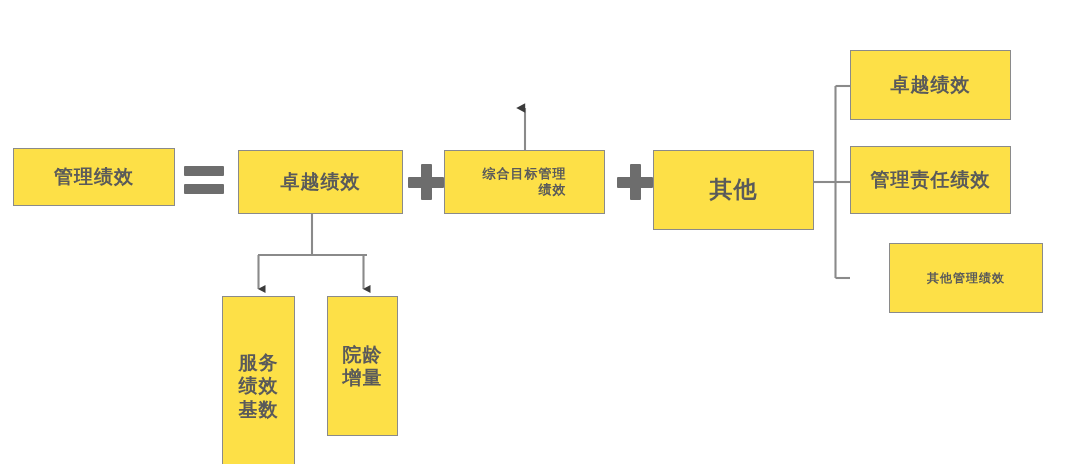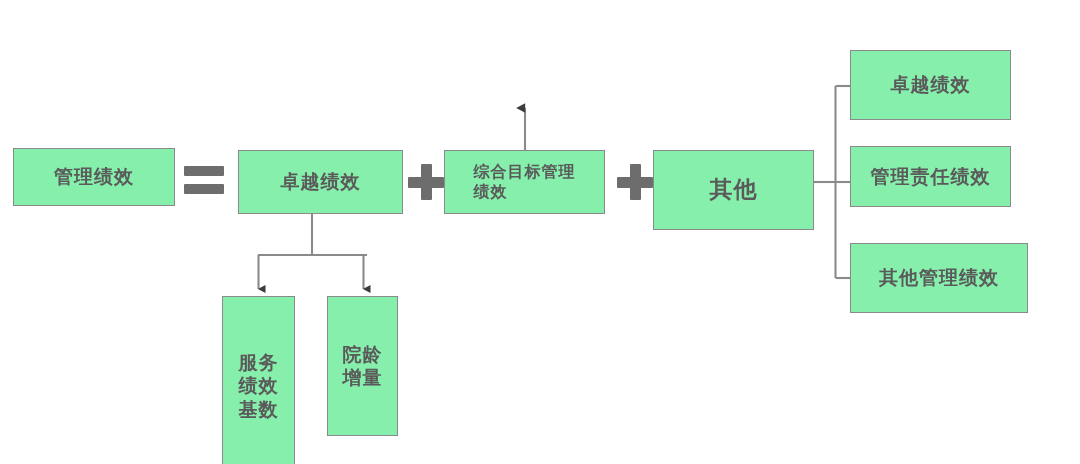--- a/index.html
+++ b/index.html
@@ -13,38 +13,38 @@
     width: 1080px;
     height: 464px;
     background: #ffffff;
     font-family: "Liberation Serif", "DejaVu Serif", serif;
     overflow: hidden;
   }
   .node {
     position: absolute;
     box-sizing: border-box;
     border: 1.6px solid #8a8a8a;
-    background: #86efac;
+    background: #fde047;
     color: #5a5a5a;
     display: flex;
     align-items: center;
     justify-content: center;
-    text-align: left;
+    text-align: right;
     font-weight: 700;
     letter-spacing: 1px;
     line-height: 1.22;
     white-space: pre-line;
   }
   .node.n-mgmt      { left: 13px;  top: 148px; width: 162px; height: 58px;  font-size: 19px; }
   .node.n-service   { left: 238px; top: 150px; width: 165px; height: 64px;  font-size: 19px; }
-  .node.n-target    { left: 444px; top: 150px; width: 161px; height: 64px;  font-size: 16px; }
+  .node.n-target    { left: 444px; top: 150px; width: 161px; height: 64px;  font-size: 13px; }
   .node.n-other     { left: 653px; top: 150px; width: 161px; height: 80px;  font-size: 23px; }
   .node.n-excel     { left: 850px; top: 50px;  width: 161px; height: 70px;  font-size: 19px; }
-  .node.n-resp      { left: 850px; top: 146px; width: 161px; height: 61px;  font-size: 19px; }
-  .node.n-otherm    { left: 850px; top: 243px; width: 178px; height: 70px;  font-size: 19px; }
+  .node.n-resp      { left: 850px; top: 146px; width: 161px; height: 68px;  font-size: 19px; }
+  .node.n-otherm    { left: 889px; top: 243px; width: 154px; height: 70px;  font-size: 12px; }
   .node.n-base      { left: 222px; top: 296px; width: 73px;  height: 180px; font-size: 19px; }
   .node.n-age       { left: 327px; top: 296px; width: 71px;  height: 140px; font-size: 19px; }
 
   .caption {
     position: absolute;
     left: 420px;
     top: 66px;
     width: 212px;
     text-align: center;
     color: #5d5d5d;

